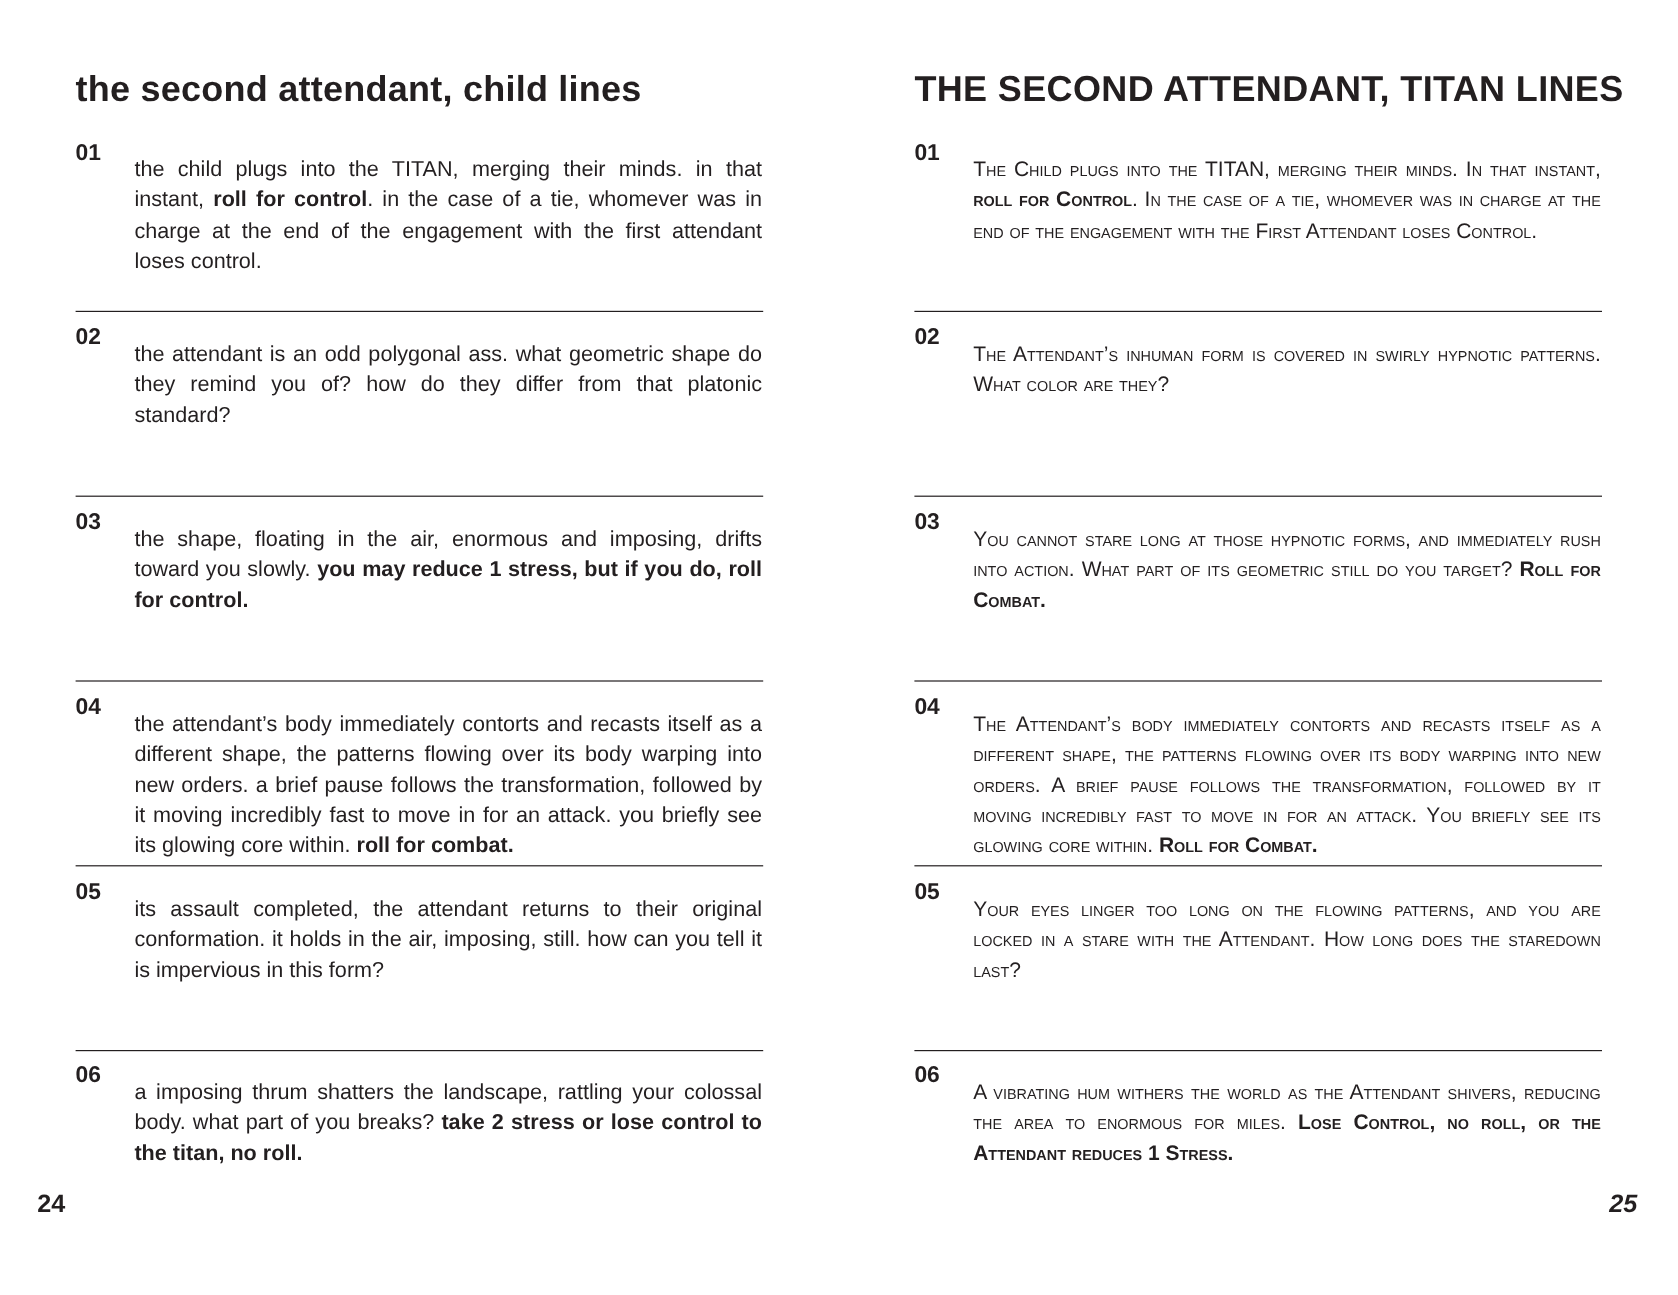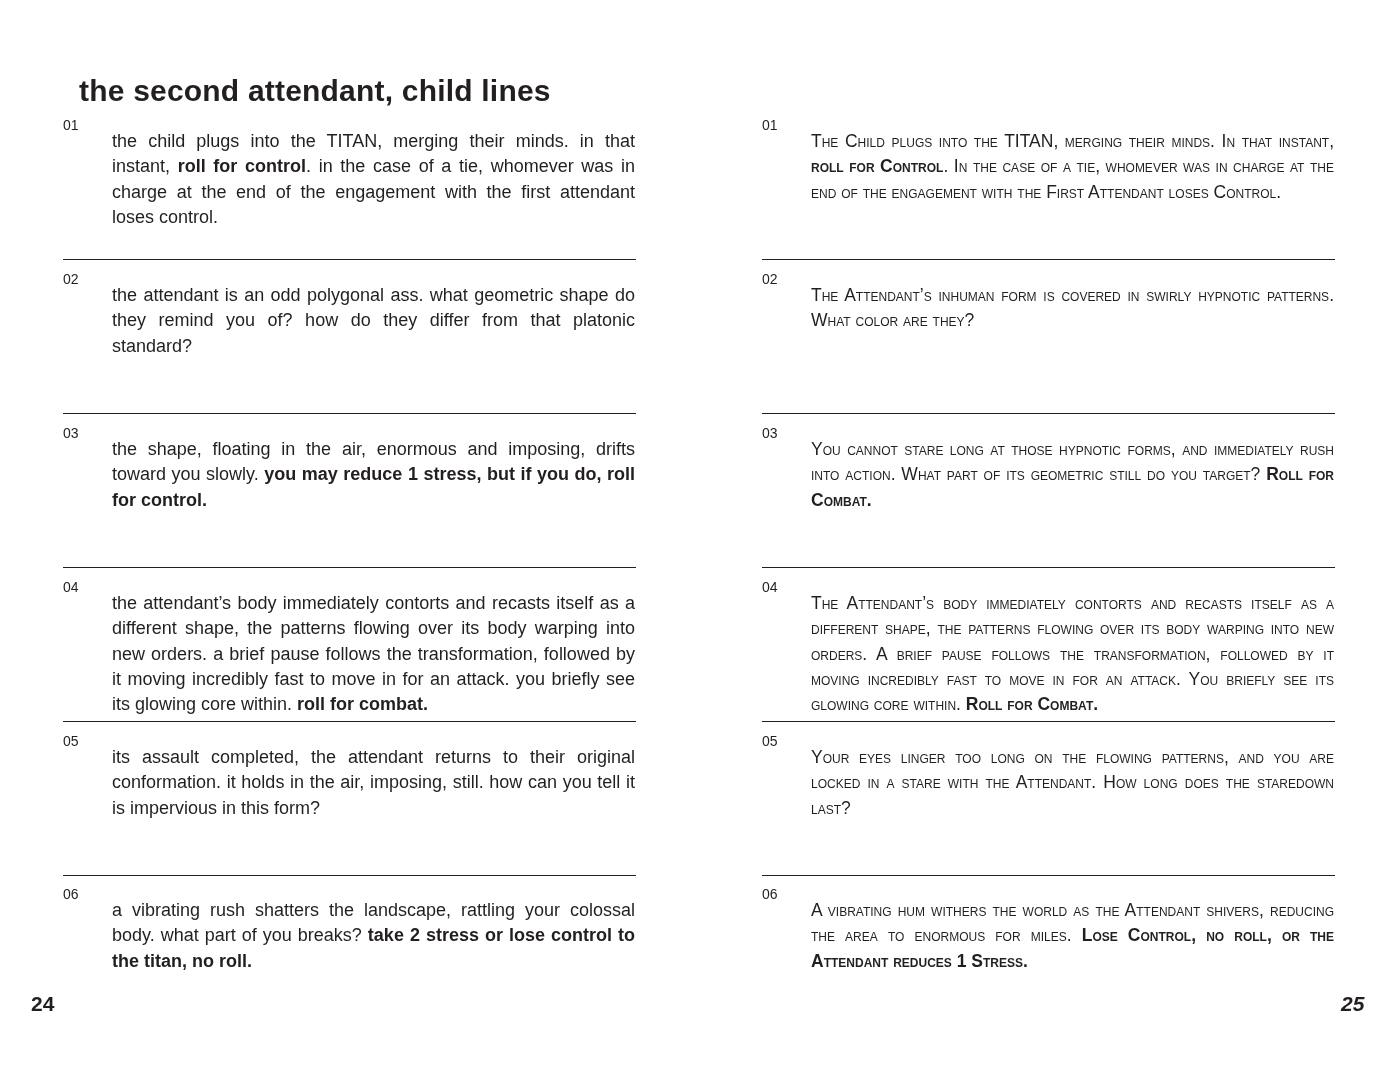--- a/index.html
+++ b/index.html
@@ -1,26 +1,26 @@
 <!DOCTYPE html>
 <html><head>
 <meta charset="utf-8">
 <style>
   html, body { margin: 0; padding: 0; background: #ffffff; }
   body { width: 1398px; height: 1079px; position: relative; overflow: hidden;
          font-family: "Liberation Sans", "DejaVu Sans", sans-serif; color: #231f20; }
   .page { position: absolute; top: 0; height: 1079px; width: 699px; }
   .page.left { left: 0; }
   .page.right { left: 699px; }
-  .title { position: absolute; top: 58px; font-size: 30px; font-weight: 700; letter-spacing: 0.2px; margin: 16px; white-space: nowrap; }
+  .title { position: absolute; top: 58px; font-size: 30px; font-weight: 700; letter-spacing: 0.2px; margin: 0; white-space: nowrap; }
   .left .title { left: 63px; }
   .right .title { left: 63px; font-size: 30px; letter-spacing: 0.3px; }
   .entry { position: absolute; left: 63px; width: 573px; }
   .rule { position: absolute; left: 63px; width: 573px; height: 0; border-top: 1.5px solid #231f20; }
-  .num { position: absolute; left: 0; top: 0; font-size: 14px; font-weight: 400; }
+  .num { position: absolute; left: 0; top: 0; font-size: 19px; font-weight: 700; }
   .text { position: absolute; left: 49px; top: 12px; width: 523px; font-size: 18px; line-height: 25.3px; text-align: justify; }
   .right .text { font-variant: small-caps; font-size: 17.5px; }
   .text b { font-weight: 700; }
   .pagenum { position: absolute; top: 992px; font-size: 21px; font-weight: 700; }
   .left .pagenum { left: 31px; }
   .right .pagenum { left: 642px; font-style: italic; }
 </style>
 </head>
 <body>
 
@@ -52,27 +52,28 @@
   <div class="rule" style="top:721px"></div>
 
   <div class="entry" style="top:733px">
     <span class="num">05</span>
     <div class="text"><span>its assault completed, the attendant returns to their original conformation. it holds in the air, imposing, still. how can you tell it is impervious in this form?</span></div>
   </div>
   <div class="rule" style="top:875px"></div>
 
   <div class="entry" style="top:886px">
     <span class="num">06</span>
-    <div class="text"><span>a vibrating rush shatters the landscape, rattling your colossal body. what part of you breaks? </span><b>take 2 stress or lose control to the titan, no roll.</b></div>
+    <div class="text"><span>a imposing thrum shatters the landscape, rattling your colossal body. what part of you breaks? </span><b>take 2 stress or lose control to the titan, no roll.</b></div>
   </div>
 
   <div class="pagenum">24</div>
 </div>
 
 <div class="page right">
+  <h1 class="title">THE SECOND ATTENDANT, TITAN LINES</h1>
 
   <div class="entry" style="top:117px">
     <span class="num">01</span>
     <div class="text"><span>The Child plugs into the TITAN, merging their minds. In that instant, </span><b>roll for Control</b><span>. In the case of a tie, whomever was in charge at the end of the engagement with the First Attendant loses Control.</span></div>
   </div>
   <div class="rule" style="top:259px"></div>
 
   <div class="entry" style="top:271px">
     <span class="num">02</span>
     <div class="text"><span>The Attendant’s inhuman form is covered in swirly hypnotic patterns. What color are they?</span></div>

